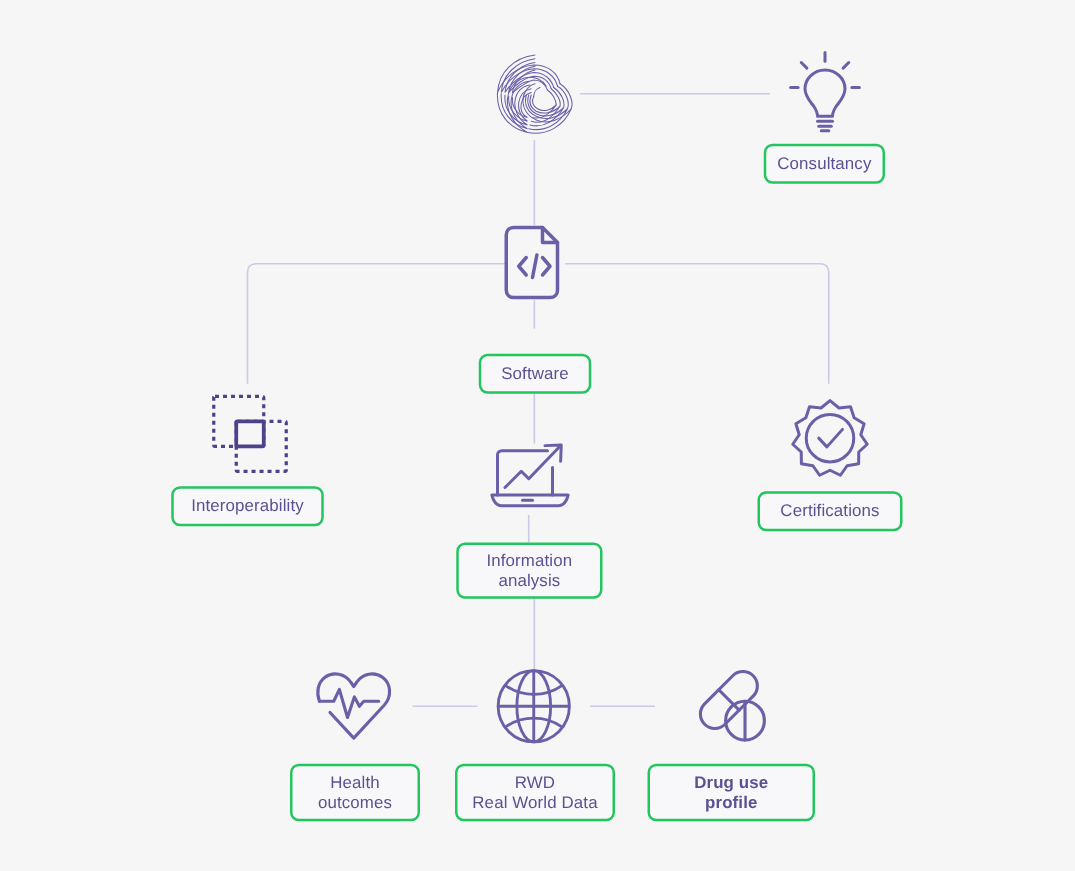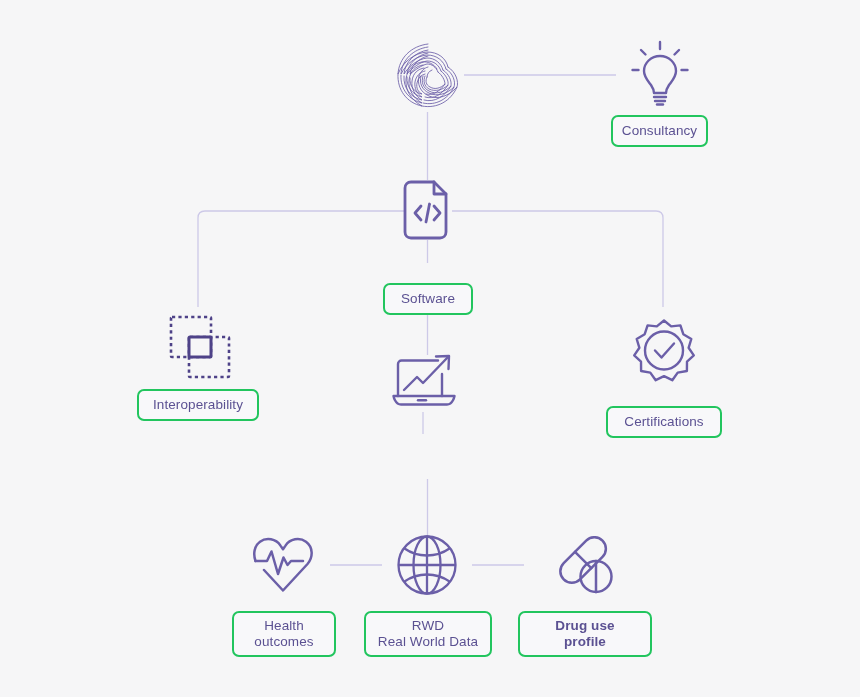--- a/index.html
+++ b/index.html
@@ -220,22 +220,24 @@
   </div>
 
   <div class="layer">
 
     <div class="label-box" style="left:611px; top:115px; width:97px; height:32px;">Consultancy</div>
 
     <div class="label-box" style="left:383px; top:263px; width:90px; height:32px;margin-top:20px;">Software</div>
 
     <div class="label-box" style="left:137px; top:389px; width:122px; height:32px;">Interoperability</div>
 
-
-    <div class="label-box" style="left:606px; top:393px; width:116px; height:32px;margin-top:13px;">Certifications</div>
+    <div class="label-box" style="left:365px; top:434px; width:117px; height:45px;">Information
+analysis</div>
+
+    <div class="label-box" style="left:606px; top:393px; width:116px; height:32px;">Certifications</div>
 
     <div class="label-box" style="left:364px; top:611px; width:128px; height:46px;">RWD
 Real World Data</div>
 
     <div class="label-box" style="left:232px; top:611px; width:104px; height:46px;">Health
 outcomes</div>
 
     <div class="label-box" style="left:518px; top:611px; width:134px; height:46px;font-weight:bold;">Drug use
 profile</div>
 

